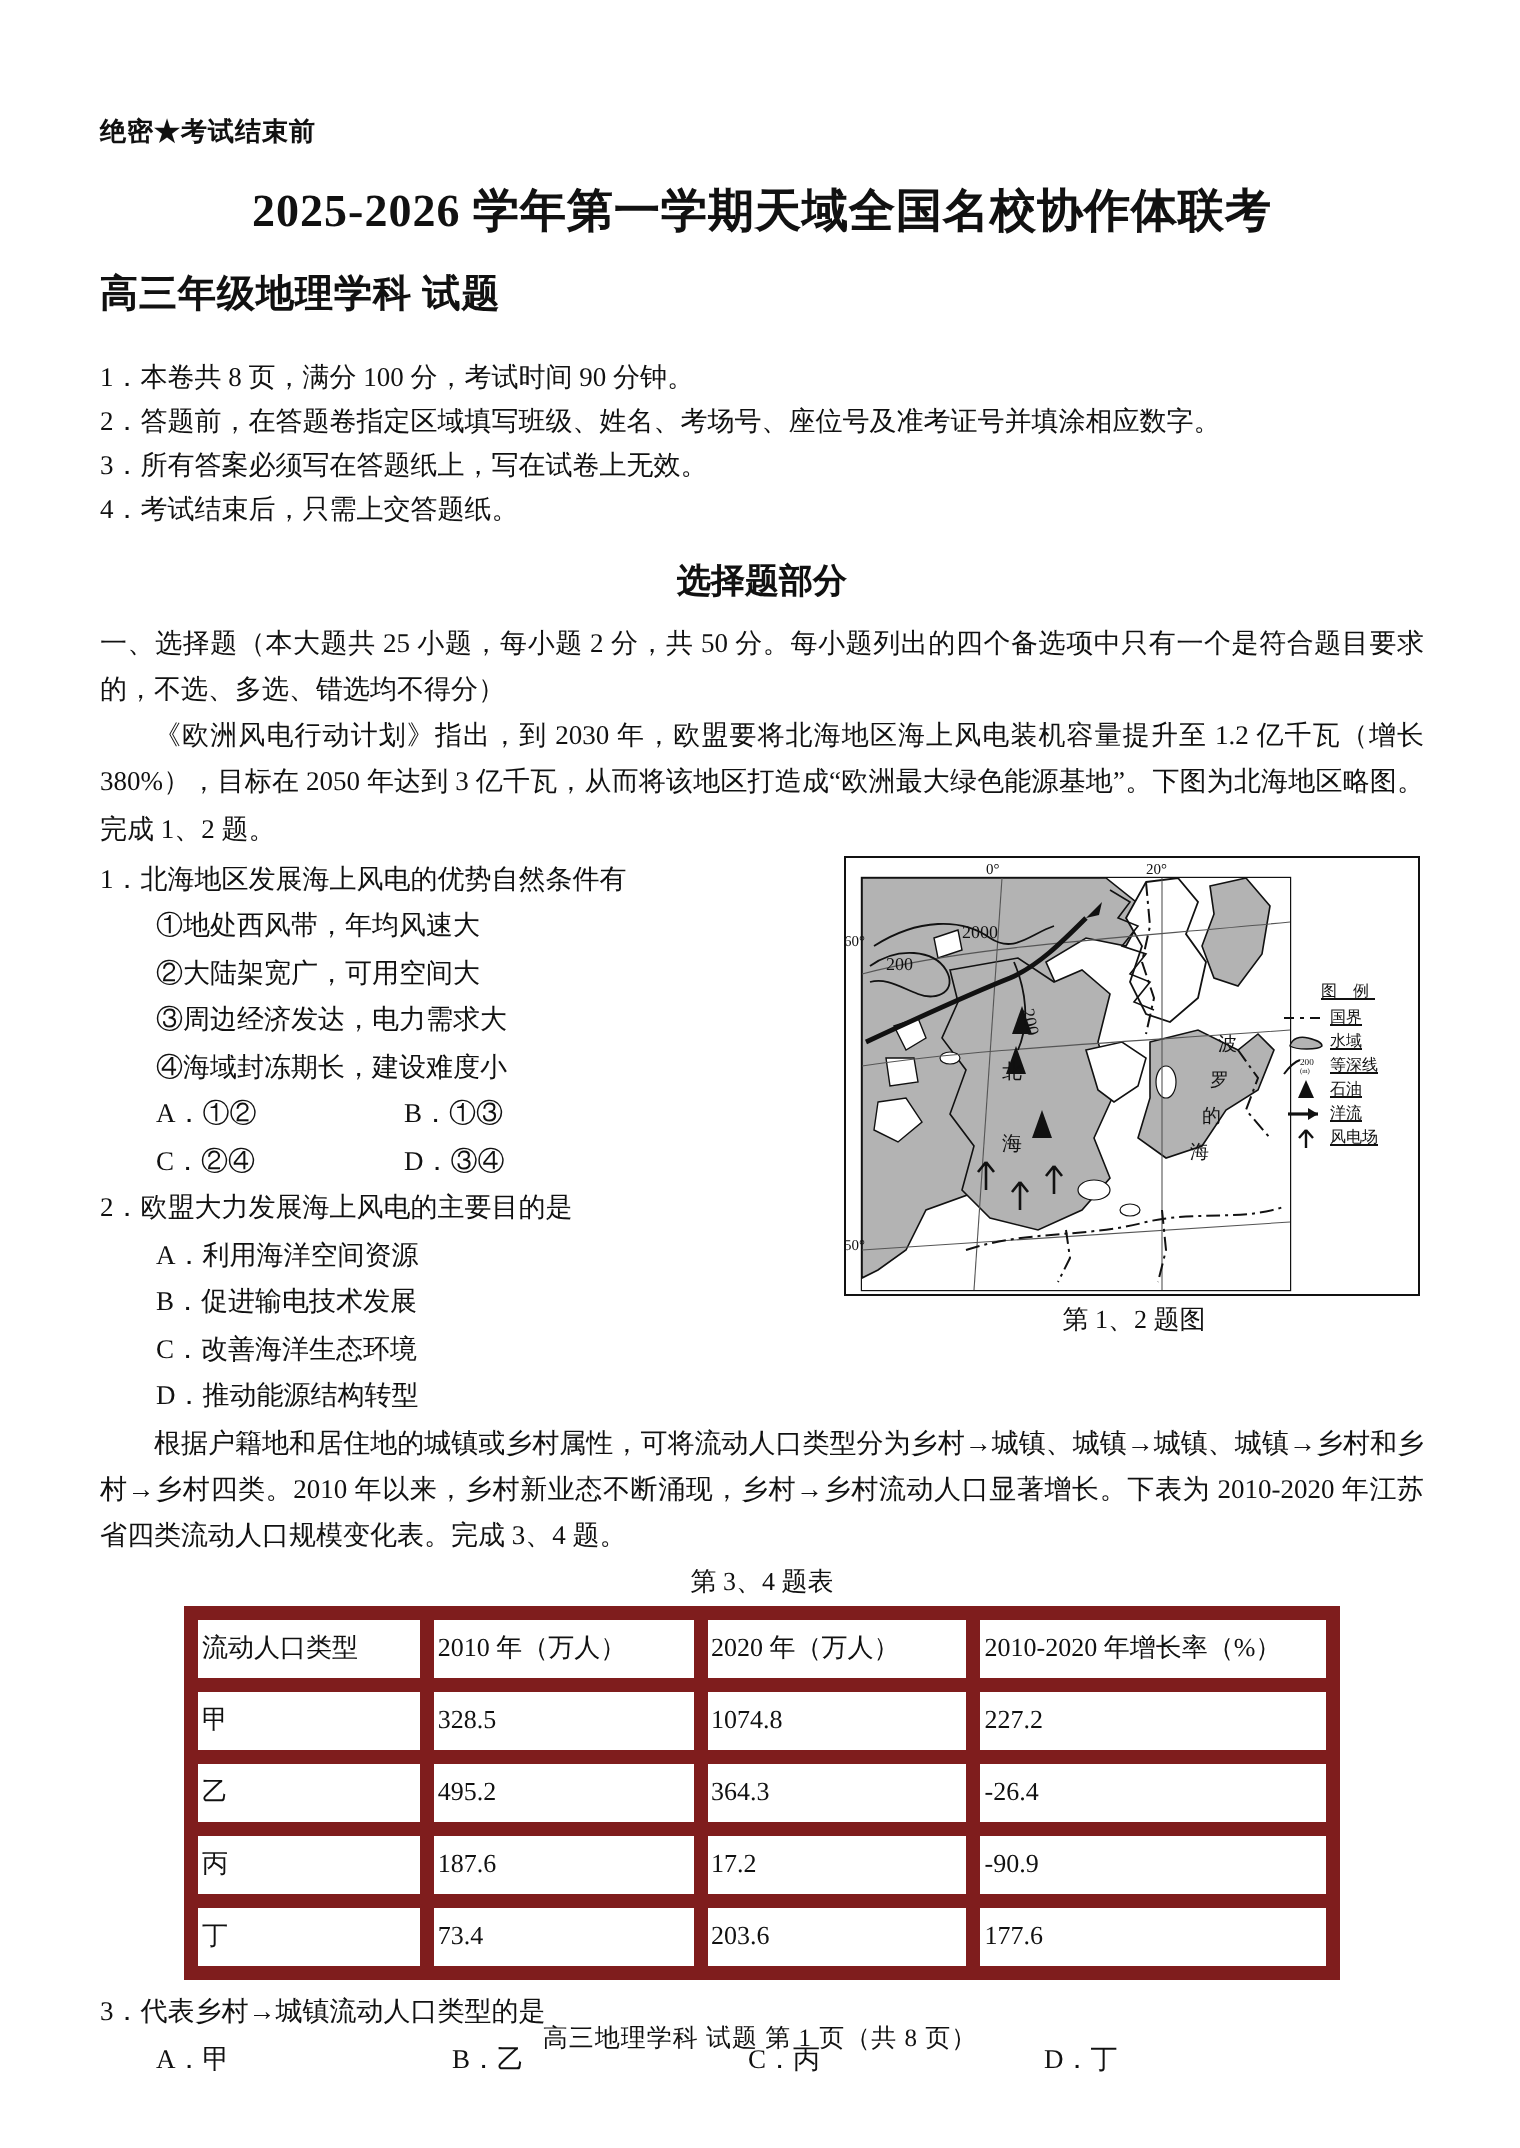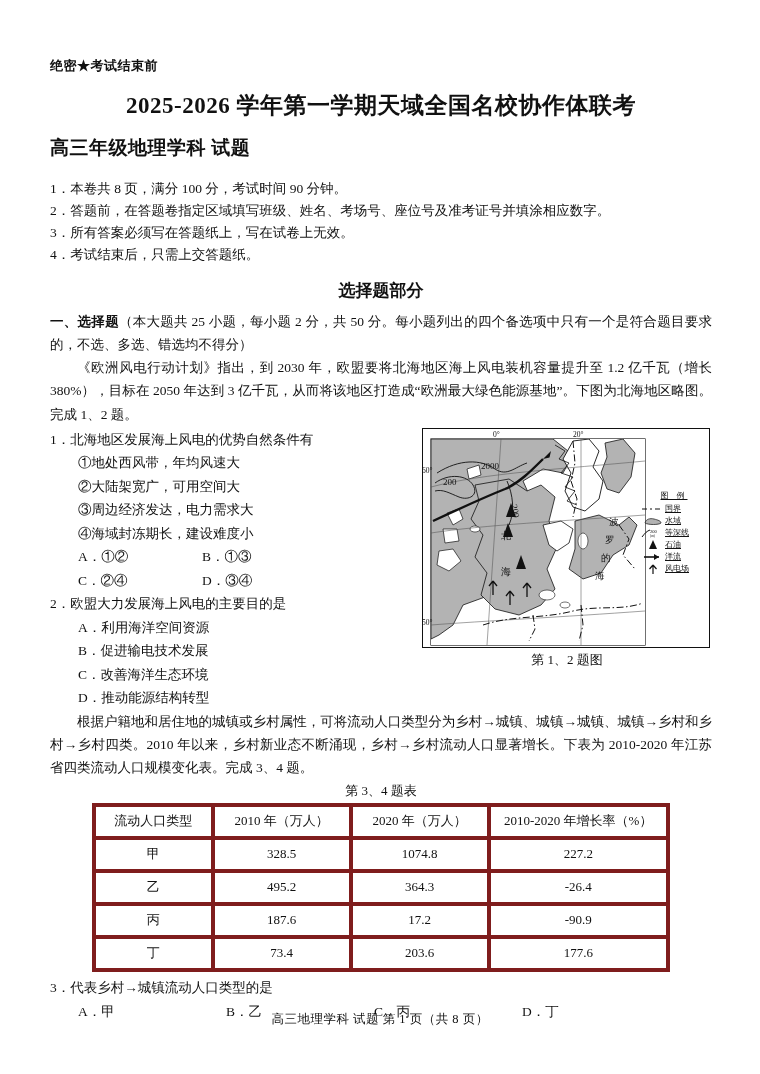--- a/index.html
+++ b/index.html
@@ -69,21 +69,21 @@
     font-weight:bold;
     margin:14px 0 8px 0;
     line-height:1.3;
   }
   .q-head{
     font-size:13.5px;
     margin:0;
     line-height:1.72;
     text-align:justify;
   }
-  .q-head b{font-weight:bold;}
+  .q-head b{font-weight:normal;}
   .para{
     font-size:13.5px;
     margin:0;
     line-height:1.72;
     text-align:justify;
     text-indent:2em;
   }
 
   
   .qwrap{position:relative;margin-top:2px;}
@@ -129,22 +129,22 @@
     margin:4px 0 3px 0;
     line-height:1.3;
   }
   table.data{
     border-collapse:collapse;
     margin:0 auto;
     width:578px;
     font-size:13px;
   }
   table.data th, table.data td{
-    border:4px solid #7f1d1d;
-    text-align:center;
+    border:7px solid #7f1d1d;
+    text-align:left;
     padding:4px 2px;
     height:21px;
     font-weight:normal;
     line-height:1.3;
     white-space:nowrap;
   }
   table.data th:nth-child(1),table.data td:nth-child(1){width:120px;}
   table.data th:nth-child(2),table.data td:nth-child(2){width:140px;}
   table.data th:nth-child(3),table.data td:nth-child(3){width:140px;}
   table.data th:nth-child(4),table.data td:nth-child(4){width:178px;}

